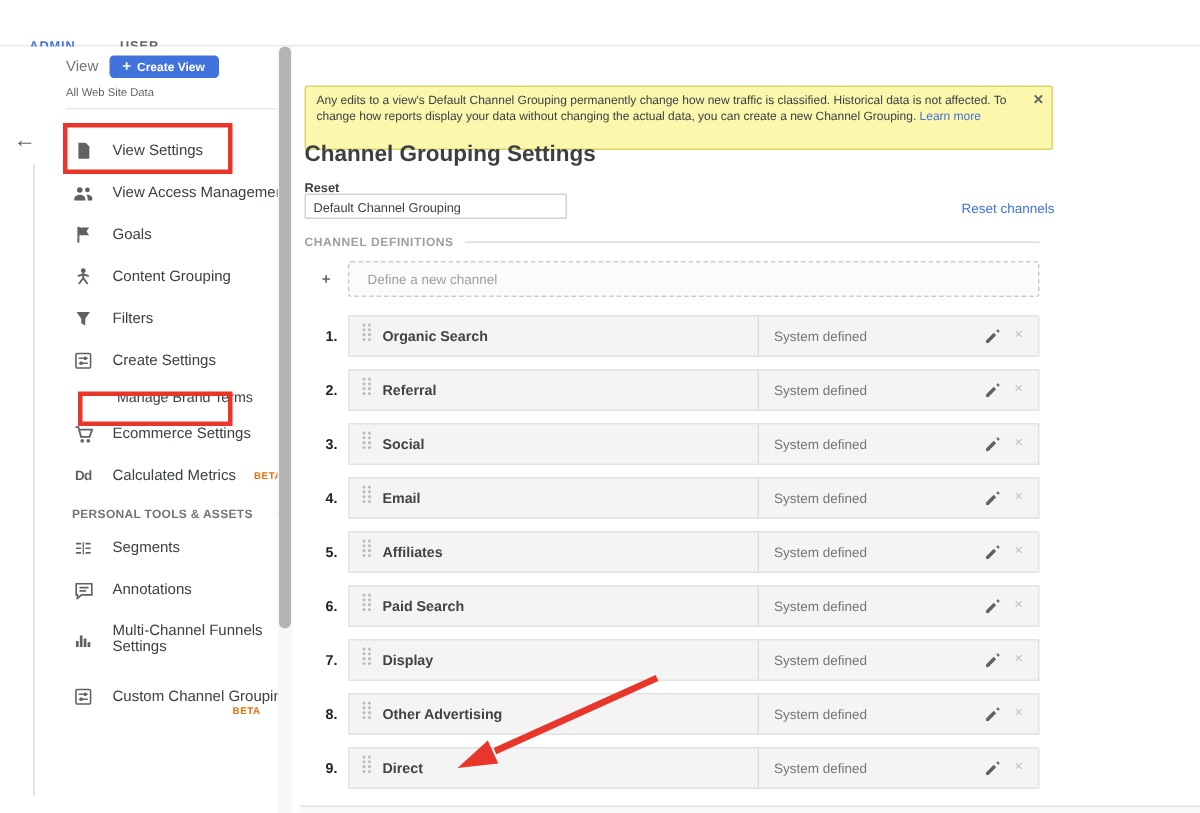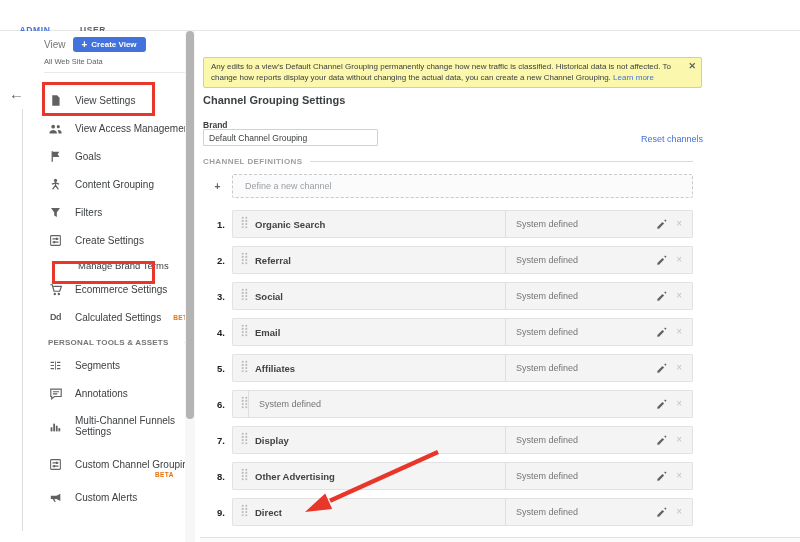--- a/index.html
+++ b/index.html
@@ -48,24 +48,24 @@
   .sb-track{position:absolute;left:185px;top:0;width:10px;bottom:0;background:#f7f7f7}
   .sb-thumb{position:absolute;left:186px;top:0;width:8px;height:388px;background:#b4b4b4;border-radius:4px;cursor:pointer}
 
   
   .anno{position:absolute;border:3px solid var(--red);background:transparent;pointer-events:none}
   .anno-vs{left:42px;top:82px;width:113px;height:34px}
   .anno-cg{left:52px;top:261px;width:103px;height:23px}
 
   
   .main{position:absolute;left:200px;top:31px;right:0;bottom:0;background:#fff}
-  .banner{position:absolute;left:3px;top:26px;width:499px;background:#fbf7ac;border:1px solid #dcd46f;border-radius:2px;padding:4px 18px 4px 7px;font-size:8px;line-height:10.5px;color:#3c4043}
+  .banner{position:absolute;left:3px;top:26px;width:499px;background:#fbf7ac;border:1px solid #dcd46f;border-radius:2px;padding:4px 18px 16px 7px;font-size:8px;line-height:10.5px;color:#3c4043}
   .banner a{color:var(--accent);text-decoration:none;cursor:pointer}
   .banner-close{position:absolute;right:5px;top:3px;font-size:9px;color:#5f6368;cursor:pointer;font-weight:bold}
-  .page-title{position:absolute;left:3px;top:63px;font-size:11px;font-weight:bold;color:#3c4043}
+  .page-title{position:absolute;left:3px;top:63px;font-size:15px;font-weight:bold;color:#3c4043}
   .name-lbl{position:absolute;left:3px;top:89px;font-size:8.5px;font-weight:bold}
   .name-input{position:absolute;left:3px;top:98px;width:175px;height:17px;border:1px solid #d1d1d1;border-radius:1px;font-size:8.5px;font-family:inherit;color:#3c4043;padding:0 5px;background:#fff}
   .reset-link{position:absolute;left:441px;top:103px;font-size:9px;color:var(--accent);cursor:pointer;text-decoration:none}
   .section-row{position:absolute;left:3px;top:126px;width:490px;display:flex;align-items:center}
   .section-lbl{font-size:8px;font-weight:bold;color:#9e9e9e;letter-spacing:.4px}
   .section-row::after{content:"";flex:1;height:1px;background:#d9d9d9;margin-left:8px}
   .new-row{position:absolute;left:3px;top:143px;width:490px;display:flex;align-items:center}
   .new-plus{width:29px;text-align:center;font-size:10px;color:#5f6368;font-weight:bold}
   .new-box{flex:1;height:24px;border:1px dashed #c9c9c9;background:#fbfbfb;border-radius:2px;display:flex;align-items:center;padding-left:12px;font-size:9px;color:#9aa0a6;cursor:text}
   .rows{position:absolute;left:3px;top:179px;width:490px}
@@ -188,21 +188,21 @@
             <circle cx="11.3" cy="12.6" r="1.4" fill="#616161"></circle>
           </svg>
         </span>
         <span class="nav-label">Ecommerce Settings</span>
 
       </div>
       <div class="nav-item t-item">
         <span class="nav-icon">
           <span class="dd">Dd</span>
         </span>
-        <span class="nav-label">Calculated Settings</span>
+        <span class="nav-label">Calculated Metrics</span>
         <span class="beta">BETA</span>
       </div>
       <div class="nav-item t-header">
 
         <span class="nav-label">PERSONAL TOOLS &amp; ASSETS</span>
 
       </div>
       <div class="nav-item t-item">
         <span class="nav-icon">
           <svg width="13" height="13" viewBox="0 0 16 16">
@@ -250,46 +250,37 @@
             </g>
             <g fill="#616161">
               <rect x="8.6" y="4.6" width="2" height="2.8"></rect>
               <rect x="5.4" y="8.6" width="2" height="2.8"></rect>
             </g>
           </svg>
         </span>
         <span class="nav-label">Custom Channel Grouping</span>
         <span class="beta">BETA</span>
       </div>
-      <div class="nav-item t-item">
-        <span class="nav-icon">
-          <svg width="14" height="13" viewBox="0 0 16 15">
-            <path d="M2 5.5v3.6h2.2l1.8 3.4h1.8l-1.7-3.4h2.4l4.5 2.3V3.2L8.5 5.5H2z" fill="#616161"></path>
-          </svg>
-        </span>
-        <span class="nav-label">Custom Alerts</span>
-
-      </div>
     </div>
 
   <div class="sb-track"></div>
   <div class="sb-thumb"></div>
 </div>
 
 <div class="anno anno-vs"></div>
 <div class="anno anno-cg"></div>
 
 <div class="main">
   <div class="banner">
     <span>Any edits to a view's Default Channel Grouping permanently change how new traffic is classified. Historical data is not affected. To change how reports display your data without changing the actual data, you can create a new Channel Grouping. </span><a>Learn more</a>
     <span class="banner-close">✕</span>
   </div>
 
   <div class="page-title">Channel Grouping Settings</div>
-  <div class="name-lbl">Brand</div>
+  <div class="name-lbl">Reset</div>
   <input class="name-input" value="Default Channel Grouping" style="">
   <a class="reset-link">Reset channels</a>
 
   <div class="section-row">
     <span class="section-lbl">CHANNEL DEFINITIONS</span>
   </div>
 
   <div class="new-row">
     <span class="new-plus">+</span>
     <div class="new-box">
@@ -449,20 +440,21 @@
                 <circle cx="5.3" cy="1.7" r="1.05"></circle>
                 <circle cx="1.7" cy="4.9" r="1.05"></circle>
                 <circle cx="5.3" cy="4.9" r="1.05"></circle>
                 <circle cx="1.7" cy="8.1" r="1.05"></circle>
                 <circle cx="5.3" cy="8.1" r="1.05"></circle>
                 <circle cx="1.7" cy="11.3" r="1.05"></circle>
                 <circle cx="5.3" cy="11.3" r="1.05"></circle>
               </g>
             </svg>
           </span>
+          <span class="chan-name">Paid Search</span>
           <span class="chan-divider"></span>
           <span class="chan-status">System defined</span>
           <span class="edit-icon">
             <svg width="11" height="11" viewBox="0 0 16 16">
               <path d="M2 11.6V14h2.4l7.4-7.4-2.4-2.4zM13.9 4.1l-2-2 1-1a.7.7 0 0 1 1 0l1 1a.7.7 0 0 1 0 1z" fill="#5f6368"></path>
             </svg>
           </span>
           <span class="remove-icon">×</span>
         </div>
       </div>

